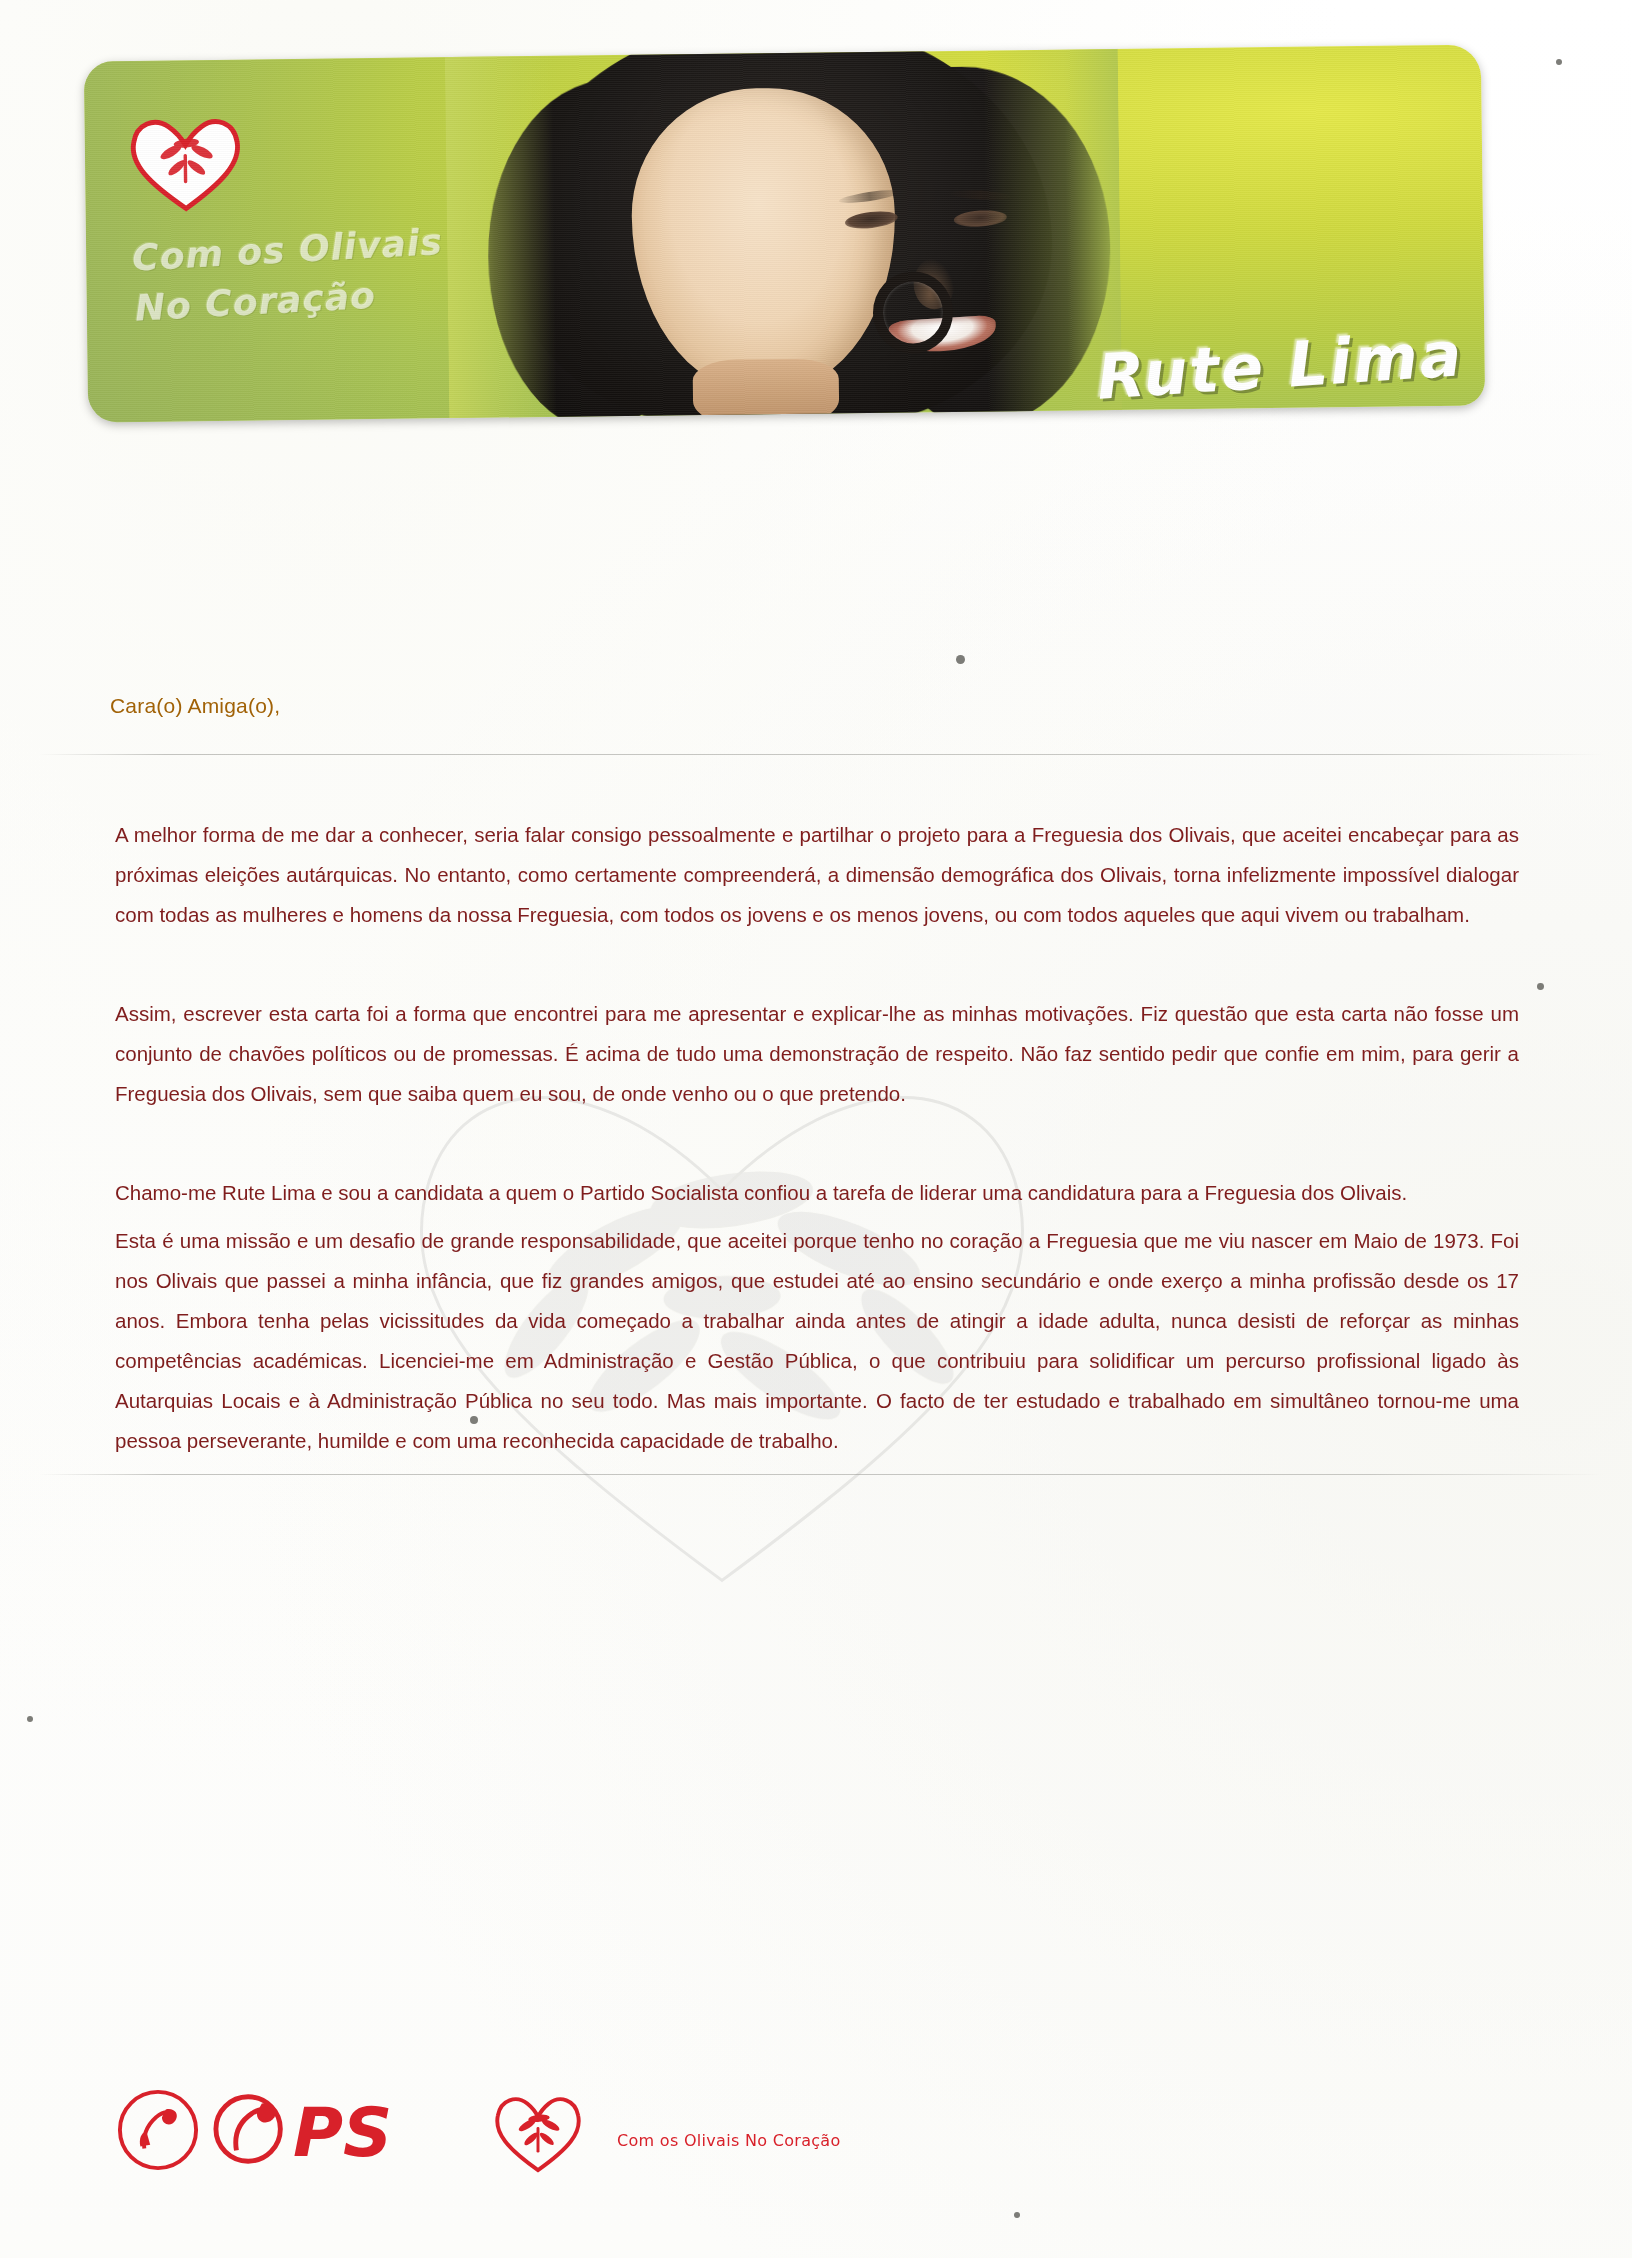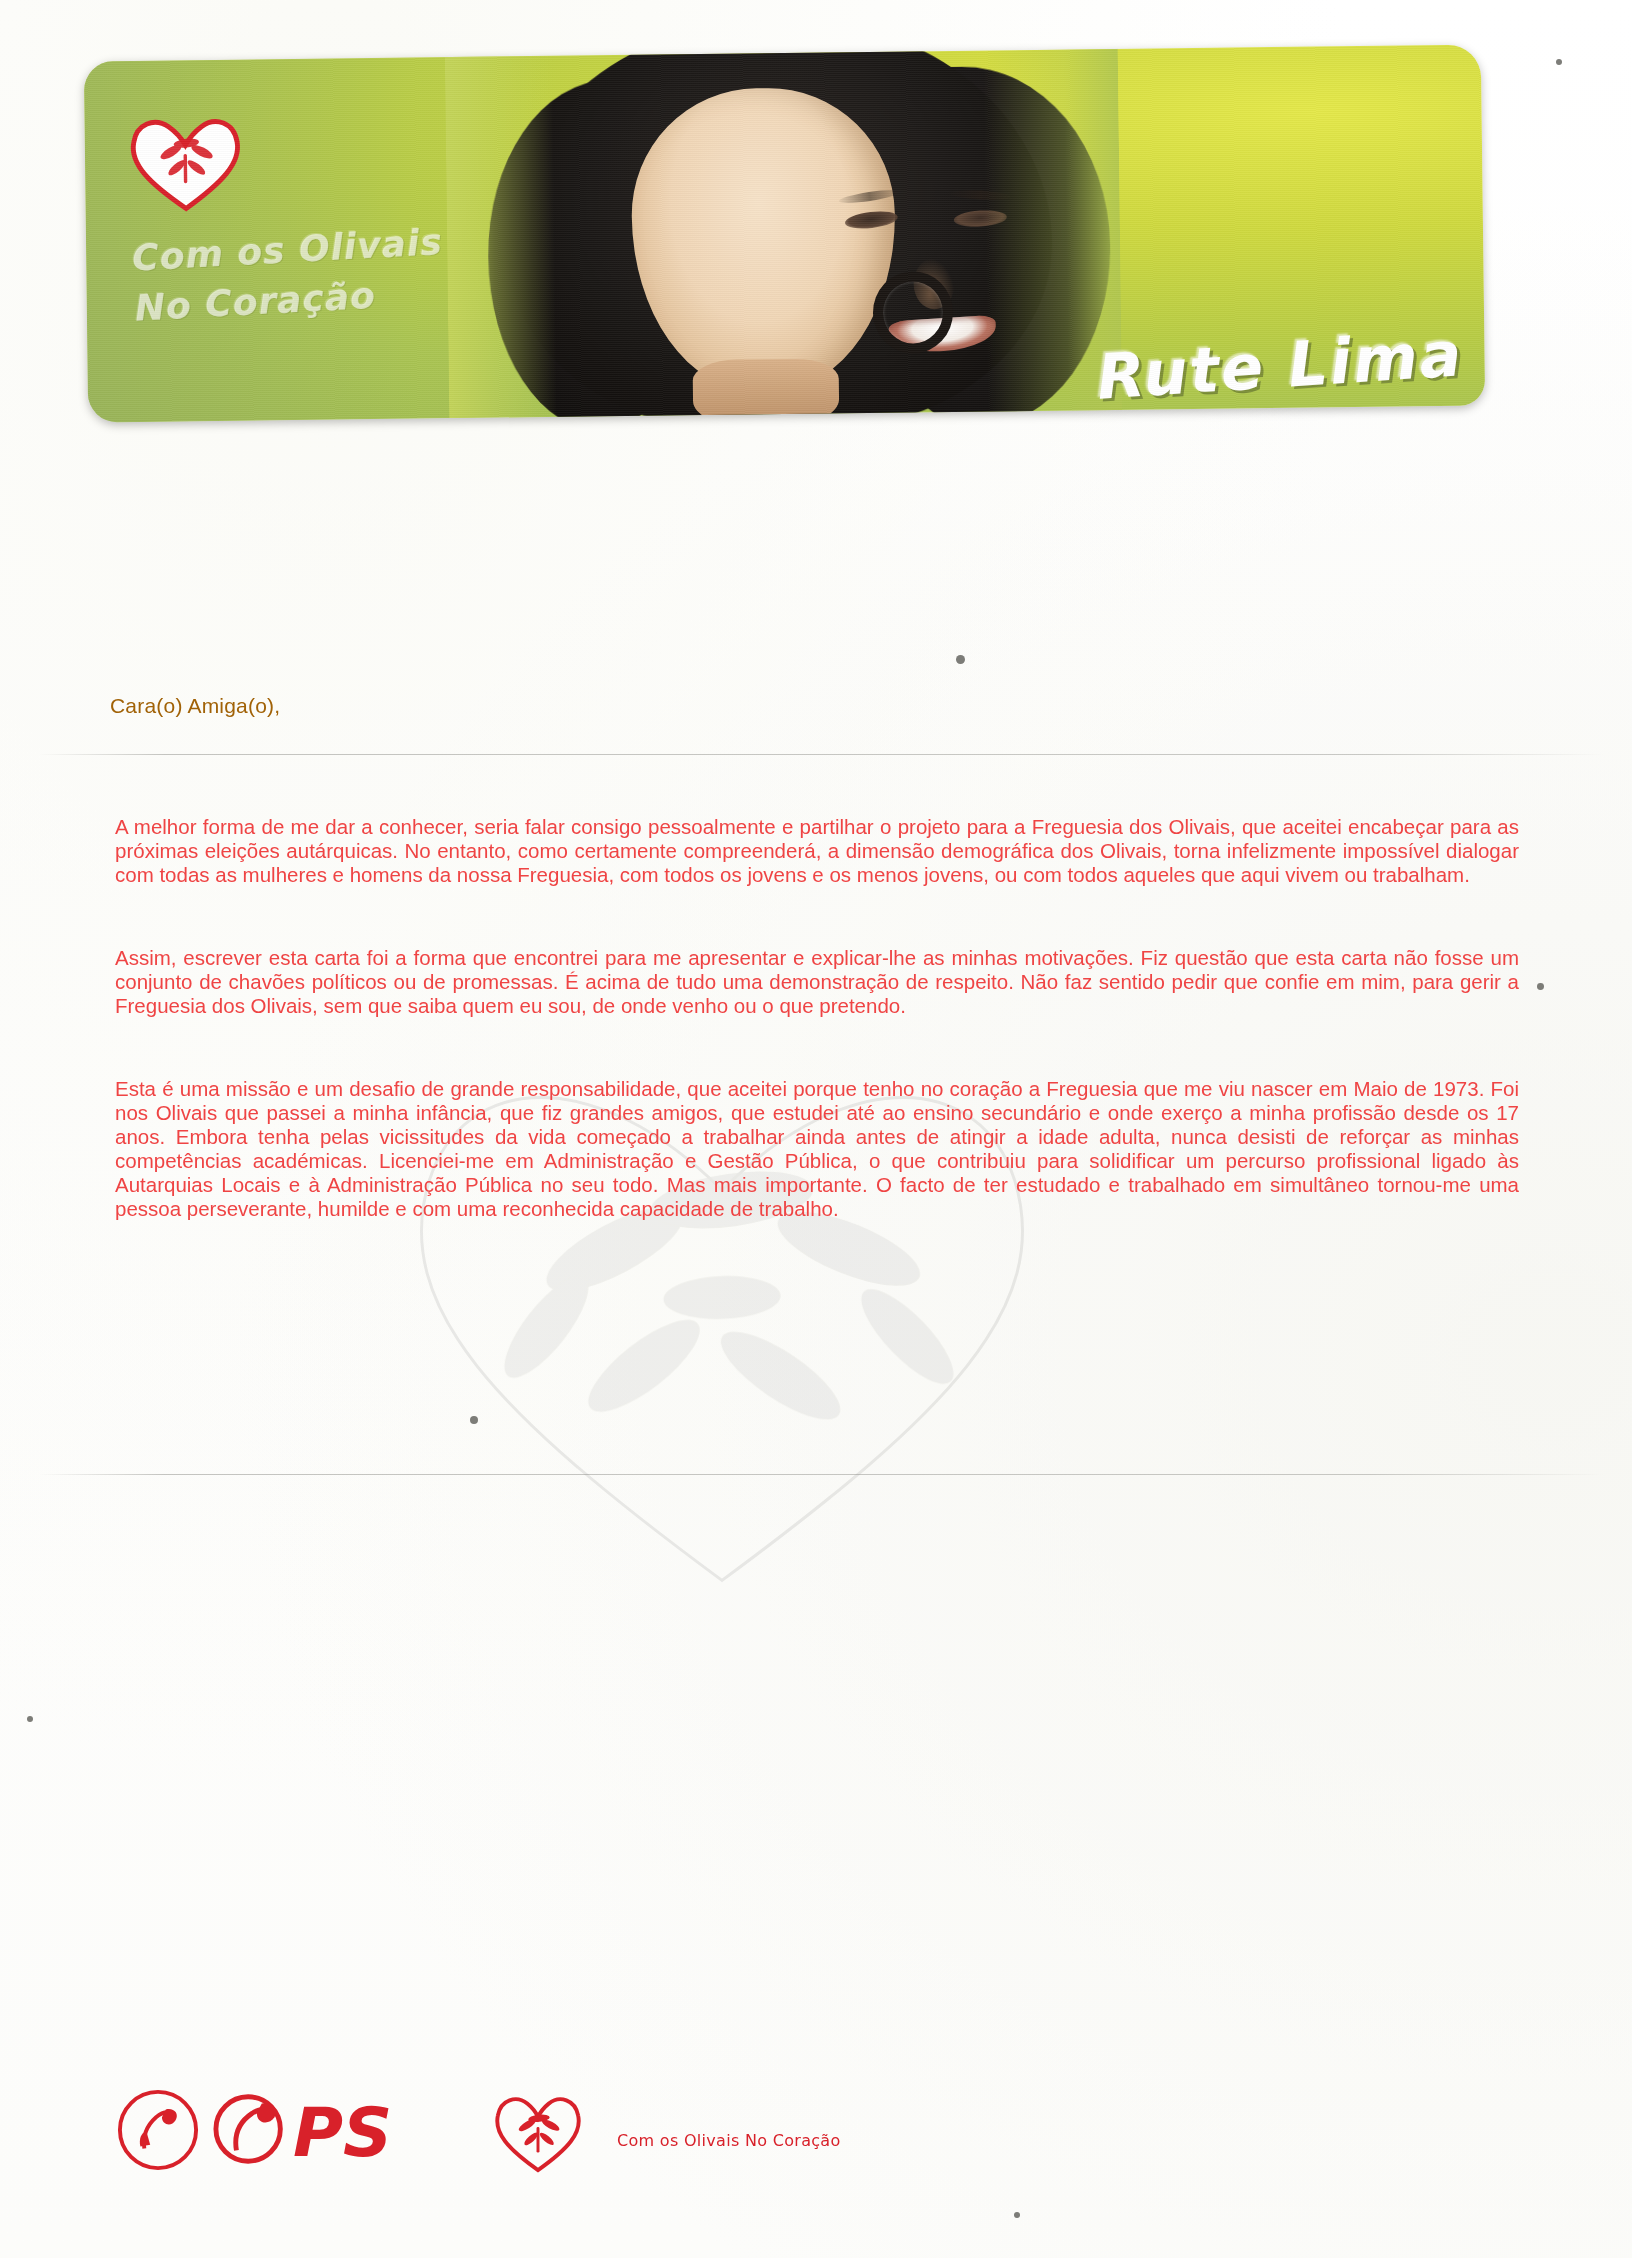--- a/index.html
+++ b/index.html
@@ -235,23 +235,23 @@
     top: 694px;
     font-size: 21px;
     letter-spacing: 0.2px;
     color: #a16207;
   }
   .body-text {
     position: absolute;
     left: 115px;
     top: 815px;
     width: 1404px;
-    color: #ef4444;
+    color: #7f1d1d;
     font-size: 20.5px;
-    line-height: 24px;
+    line-height: 40px;
     text-align: justify;
   }
   .body-text p {
     margin: 0 0 37px 0;
     text-align: justify;
   }
   .body-text p.tight { margin-bottom: 7.8px; }
   .body-text p.gap-lg { margin-bottom: 59px; }
   .body-text .b { font-weight: normal; }
 
@@ -360,20 +360,21 @@
 
       <div class="banner-name">Rute Lima</div>
     </div>
   </div>
 
   <div class="salutation">Cara(o) Amiga(o),</div>
 
   <div class="body-text">
     <p class="gap-lg">A melhor forma de me dar a conhecer, seria falar consigo pessoalmente e partilhar o projeto para a Freguesia dos Olivais, que aceitei encabeçar para as próximas eleições autárquicas. No entanto, como certamente compreenderá, a dimensão demográfica dos Olivais, torna infelizmente impossível dialogar com todas as mulheres e homens da nossa Freguesia, com todos os jovens e os menos jovens, ou com todos aqueles que aqui vivem ou trabalham.</p>
     <p class="gap-lg">Assim, escrever esta carta foi a forma que encontrei para me apresentar e explicar-lhe as minhas motivações. Fiz questão que esta carta não fosse um conjunto de chavões políticos ou de promessas. É acima de tudo uma demonstração de respeito. Não faz sentido pedir que confie em mim, para gerir a Freguesia dos Olivais, sem que saiba quem eu sou, de onde venho ou o que pretendo.</p>
+    <p class="tight">Chamo-me Rute Lima e sou a candidata a quem o Partido Socialista confiou a tarefa de liderar uma candidatura para a Freguesia dos Olivais.</p>
     <p id="final-paragraph"><span>Esta é uma missão e um desafio de grande responsabilidade, que aceitei porque tenho no coração a </span><span class="b">Freguesia que me viu nascer em Maio de 1973</span><span>. Foi nos Olivais que passei a minha infância, que fiz grandes amigos, que </span><span class="b">estudei até ao ensino secundário</span><span> e onde exerço a minha profissão desde os 17 anos. Embora tenha pelas vicissitudes da </span><span class="b">vida começado a trabalhar</span><span> ainda antes de atingir a idade adulta, nunca desisti de reforçar as minhas </span><span class="b">competências académicas</span><span>. </span><span class="b">Licenciei-me em Administração e Gestão Pública</span><span>, o que contribuiu para solidificar um percurso profissional ligado às </span><span class="b">Autarquias Locais</span><span> e à Administração Pública no seu todo. Mas mais importante. O facto de ter estudado e trabalhado em </span><span class="b">simultâneo tornou-me</span><span> uma pessoa perseverante, humilde e com uma reconhecida capacidade de trabalho.</span></p>
   </div>
 
   <div class="footer">
 
     <div class="ps-rose">
       <svg viewBox="0 0 88 86" width="86" height="84" aria-hidden="true">
         <circle cx="44" cy="43" r="39" fill="none" stroke="#d8212a" stroke-width="4"></circle>
         <path d="M30 62 C28 48 33 38 42 30 C48 25 54 24 58 26" fill="none" stroke="#d8212a" stroke-width="4"></path>
         <path d="M52 22 C60 20 66 26 62 33 C58 40 48 38 48 30 Z" fill="#d8212a"></path>

